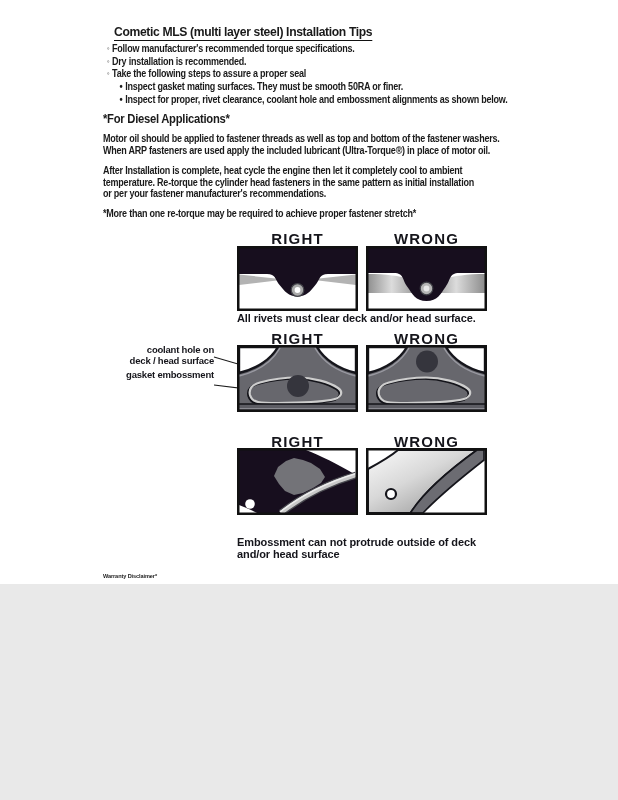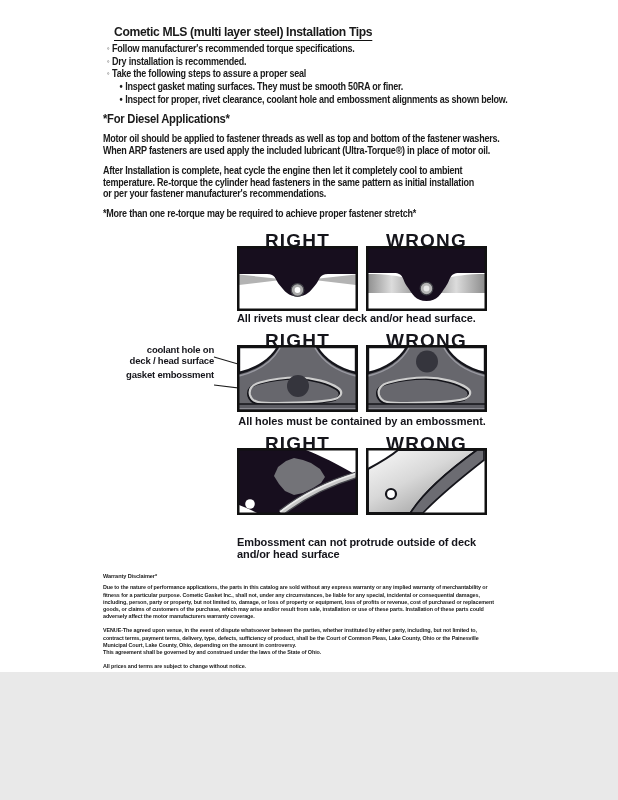--- a/index.html
+++ b/index.html
@@ -1,17 +1,17 @@
 <!DOCTYPE html>
 <html><head>
 <meta charset="utf-8">
 <style>
   html,body { margin:0; padding:0; background:#e9e9e9; }
   .page {
-    position:relative; width:618px; height:672px; margin:0 auto;
+    position:relative; width:618px; height:584px; margin:0 auto;
     background:#ffffff; overflow:hidden;
     font-family:"Liberation Sans", sans-serif; color:#1a1a1a;
   }
   .condense { transform:scaleX(0.9); transform-origin:0 0; }
 
   .title {
     position:absolute; left:114px; top:24px;
     font-size:13.5px; font-weight:700; letter-spacing:-0.4px;
     border-bottom:1.5px solid #111; padding-bottom:1px; white-space:nowrap;
     transform:scaleX(0.9); transform-origin:0 0;
@@ -28,21 +28,21 @@
 
   .diesel {
     position:absolute; left:103px; top:114px; width:500px;
     font-size:10px; font-weight:600; letter-spacing:-0.25px; line-height:11.4px;
   }
   .diesel h2 { font-size:12.5px; font-weight:700; letter-spacing:-0.3px; margin:0 0 8px 0; }
   .diesel p { margin:0 0 9px 0; white-space:pre-line; }
 
   .lbl {
     position:absolute; width:121px; text-align:center;
-    font-size:19px; font-weight:700; letter-spacing:1.2px; color:#15151b;
+    font-size:15px; font-weight:700; letter-spacing:1.2px; color:#15151b;
   }
   .box { position:absolute; width:121px; }
   .box svg { display:block; }
 
   .caption { position:absolute; font-size:11px; font-weight:700; letter-spacing:-0.1px; color:#15151b; }
   .cap-nowrap { white-space:nowrap; }
   .cap-center { width:250px; text-align:center; white-space:nowrap; }
   .cap-multi  { white-space:pre-line; line-height:11.5px; }
 
   .annotation {
@@ -161,21 +161,20 @@
       <path d="M11.5,51.2 C10,45.2 13.5,40.7 21.5,38.7 C34.5,35.2 47.5,33.7 58.5,33.7 C74.5,33.7 91.5,38.7 99.5,44.2 C104,47.2 104,51.7 98,54.7 C85.5,59.2 30.5,60.2 19.5,58.2 C14.5,57.2 12.7,55.2 11.5,51.2 Z" stroke="#14141a" stroke-width="2.2" fill="none"></path>
       <path d="M13,50 C11.5,44 15,39.5 23,37.5 C36,34 49,32.5 60,32.5 C76,32.5 93,37.5 101,43 C105.5,46 105.5,50.5 99.5,53.5 C87,58 32,59 21,57 C16,56 14.2,54 13,50 Z" stroke="#cdcdcd" stroke-width="2.2" fill="none"></path>
       <rect x="2" y="59" width="117" height="6" fill="#5d5d64"></rect>
       <line x1="2" y1="59" x2="119" y2="59" stroke="#131319" stroke-width="1.6"></line>
       <line x1="2" y1="63.5" x2="119" y2="63.5" stroke="#8b8b92" stroke-width="1"></line>
       <circle cx="61" cy="16.5" r="11" fill="#35353d"></circle>
       <rect x="1.25" y="1.25" width="118.5" height="64.5" fill="none" stroke="#111111" stroke-width="2.5"></rect>
     </svg>
   </div>
 
-  <div class="caption cap-center" style="left:237px; top:415px;">All holes must be contained by an embossment.</div>
 
   <div class="lbl" style="left:237px; top:433px;">RIGHT</div>
   <div class="lbl" style="left:366px; top:433px;">WRONG</div>
 
   <div class="box" style="left:237px; top:448px;">
     <svg width="121" height="67" viewBox="0 0 121 67" xmlns="http://www.w3.org/2000/svg">
       <rect x="1.25" y="1.25" width="118.5" height="64.5" fill="#ffffff"></rect>
       <rect x="2" y="2" width="117" height="63" fill="#170e1e"></rect>
       <path d="M69,2 H119 V27 C99,15 84,8 69,2 Z" fill="#ffffff"></path>
       <path d="M2,57 C9,59.5 15,62.5 20,65 H2 Z" fill="#ffffff"></path>

